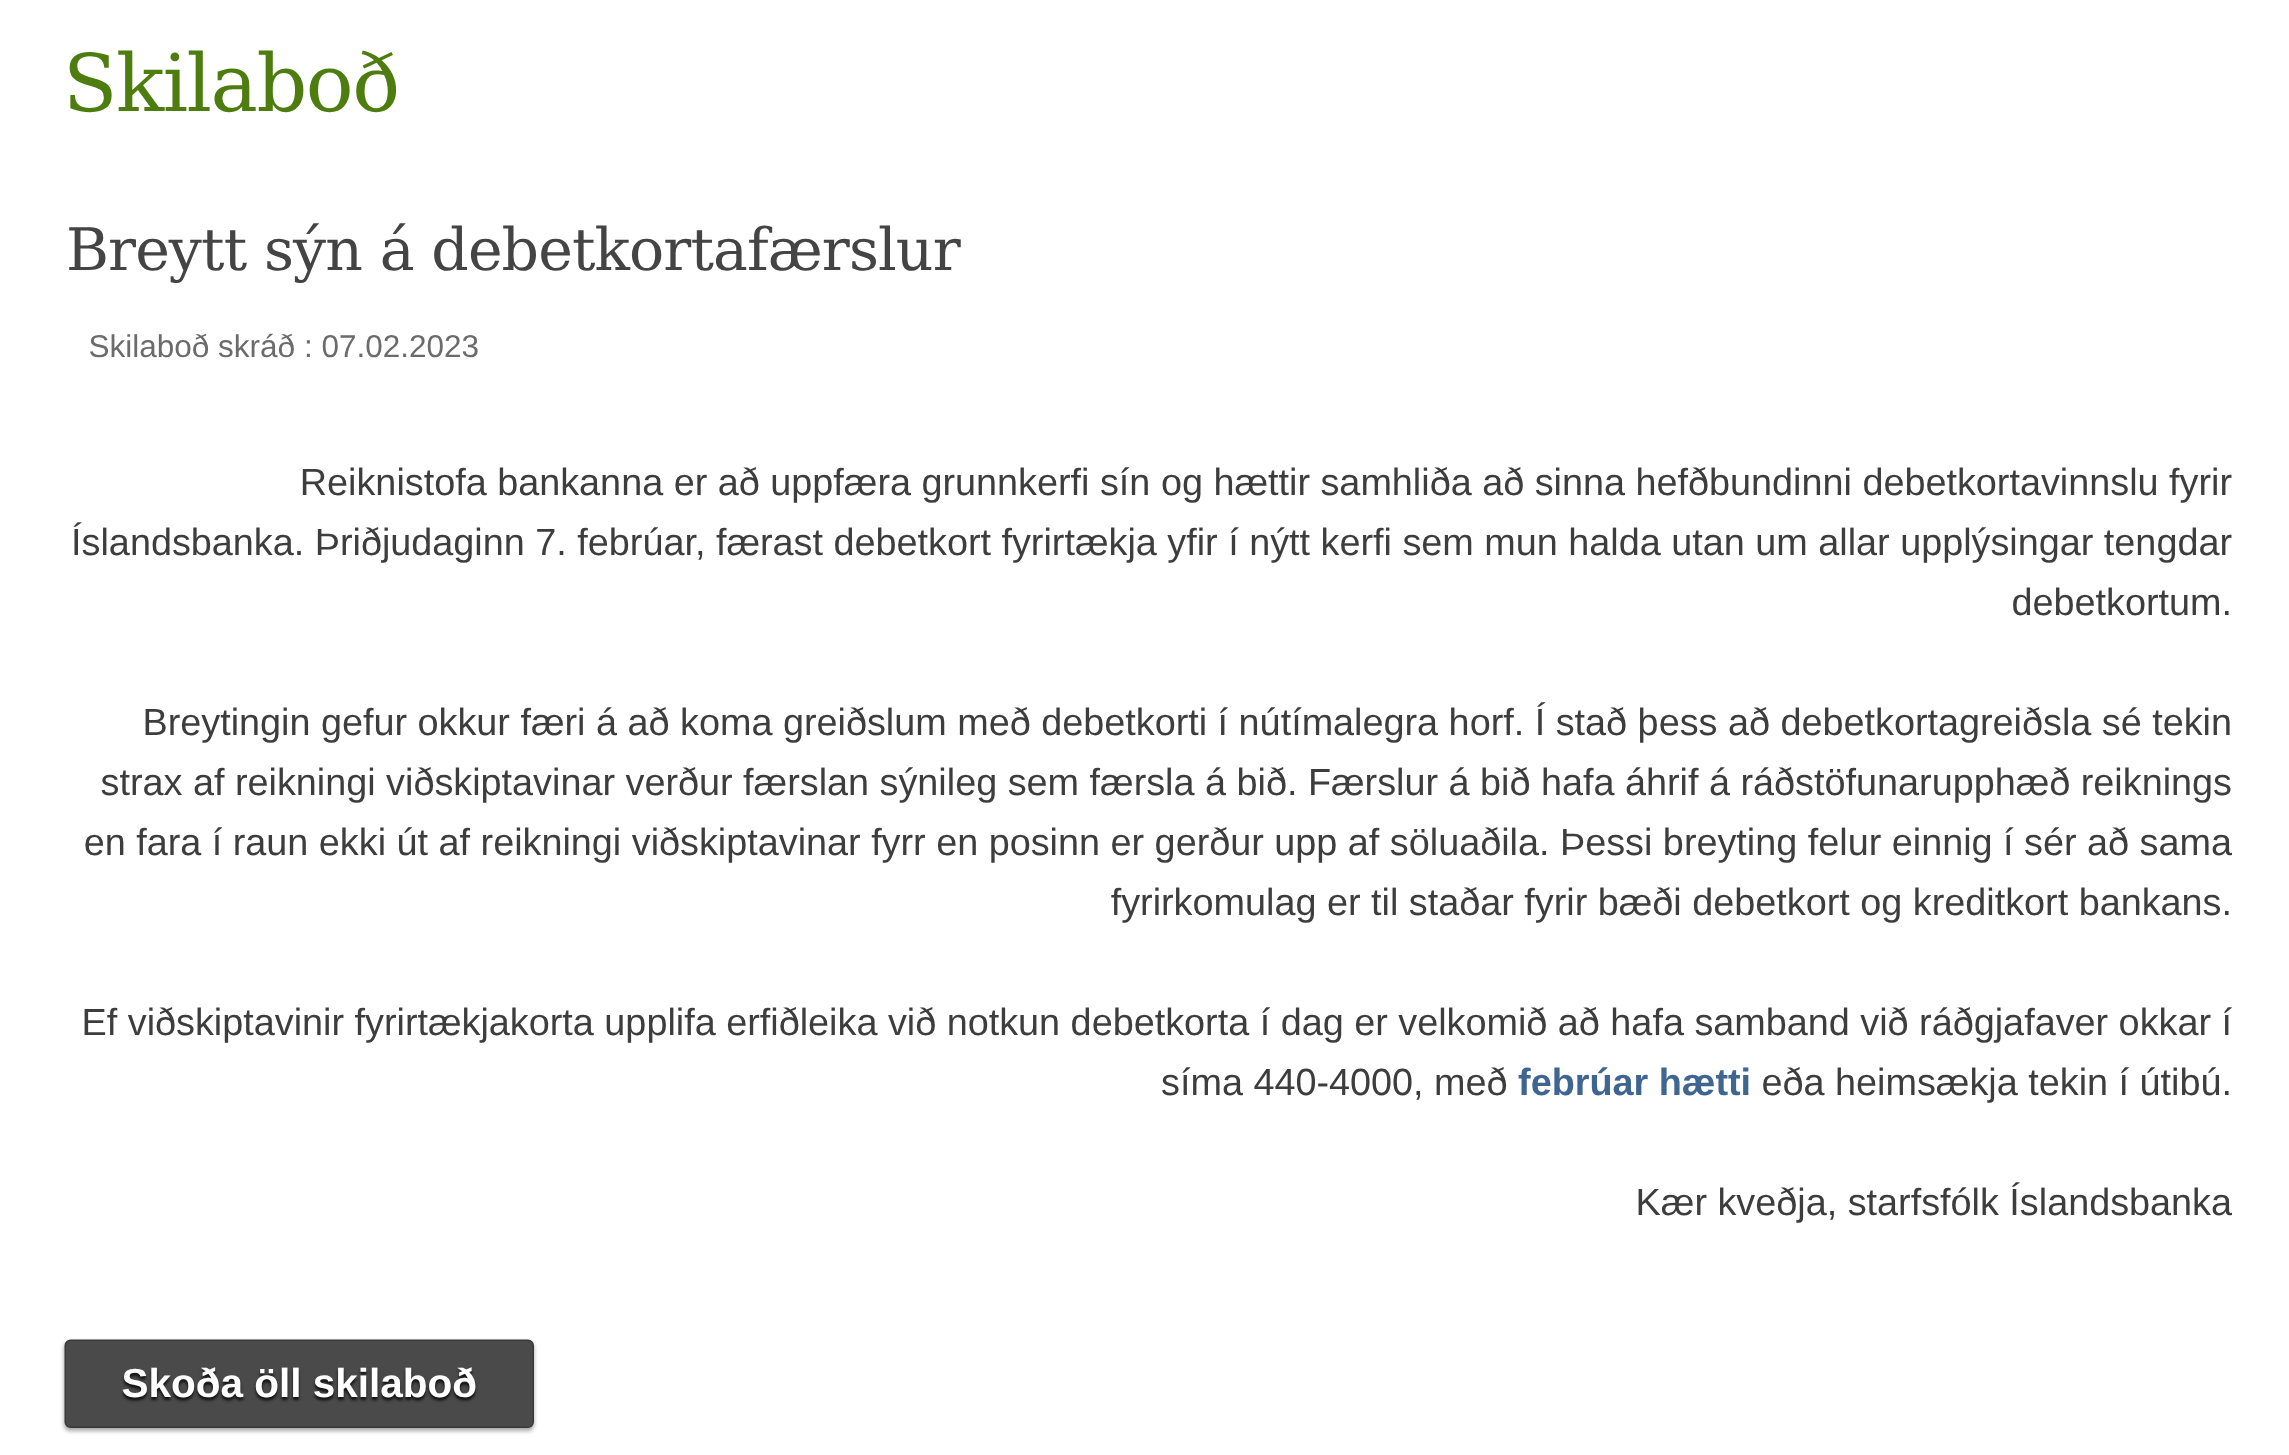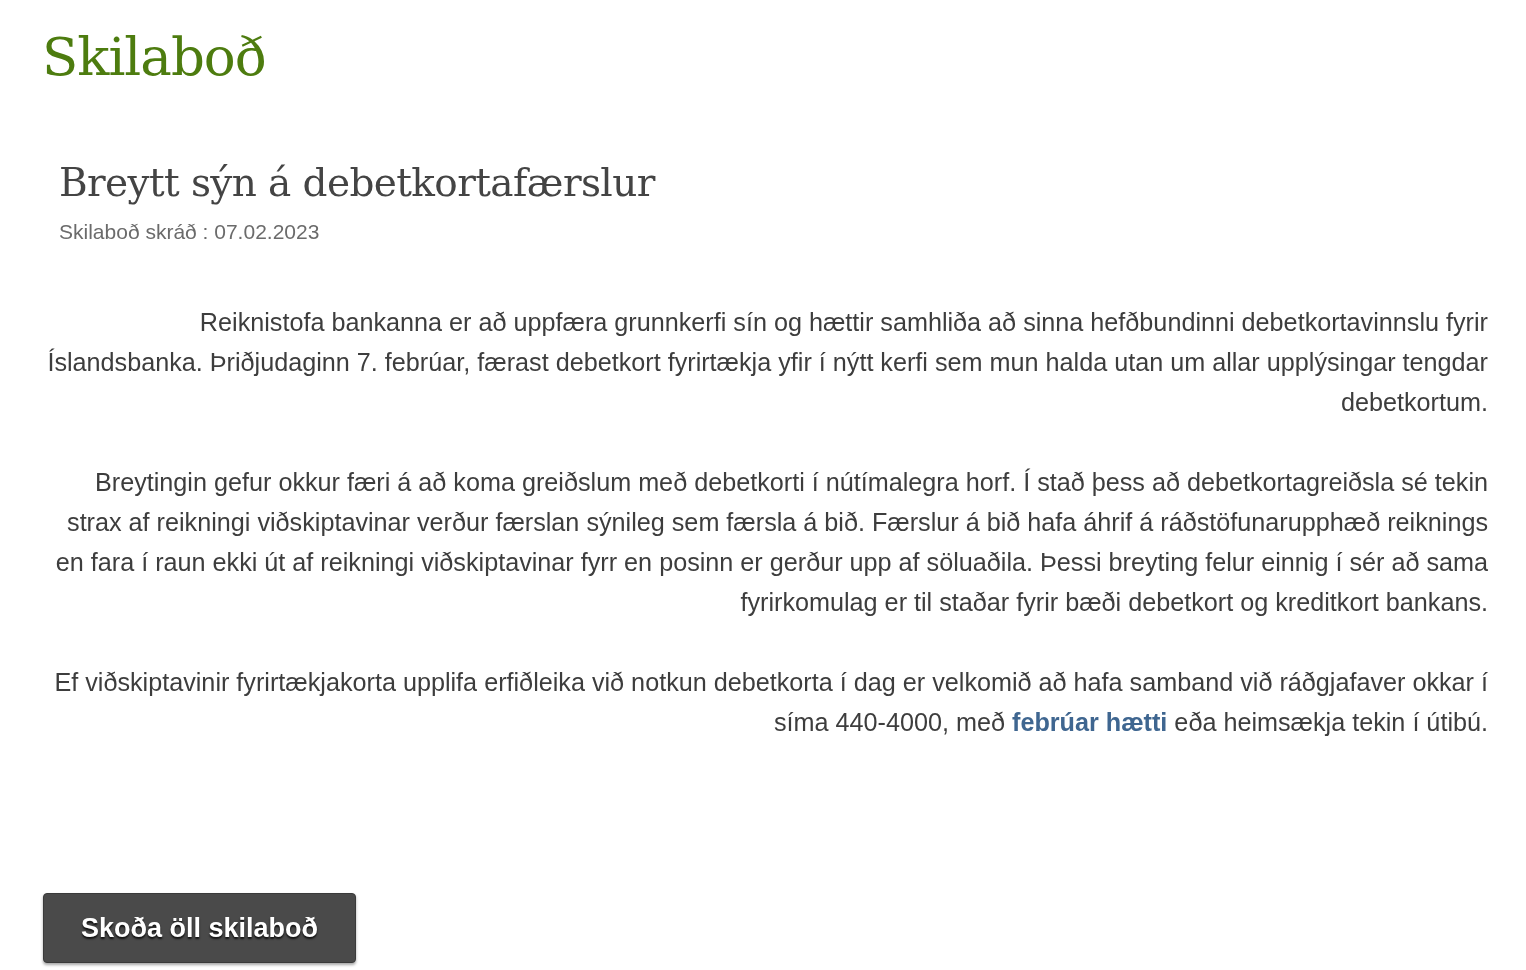--- a/index.html
+++ b/index.html
@@ -30,21 +30,21 @@
     top: 30px;
     left: 42px;
     letter-spacing: -1px;
   }
   .message-title {
     font-family: "DejaVu Serif", serif;
     font-weight: normal;
     font-size: 39px;
     line-height: 1;
     color: #444444;
-    margin: 17px;
+    margin: 2px;
     position: absolute;
     top: 146px;
     left: 42px;
     letter-spacing: -0.6px;
   }
   .message-date {
     position: absolute;
     top: 204px;
     left: 43px;
     font-size: 21px;
@@ -68,21 +68,21 @@
   .message-body a {
     color: #3f6690;
     font-weight: bold;
     text-decoration: none;
   }
   .view-all-button {
     position: absolute;
     top: 893px;
     left: 43px;
     width: 313px;
-    height: 70px;
+    height: 59px;
     box-sizing: border-box;
     background: #4a4a4a;
     border: 1px solid #3a3a3a;
     border-radius: 4px;
     box-shadow: 0 2px 3px rgba(0,0,0,0.35);
     color: #ffffff;
     font-family: "Liberation Sans", sans-serif;
     font-weight: bold;
     font-size: 27px;
     text-shadow: 0 2px 2px rgba(0,0,0,0.8);
@@ -100,16 +100,17 @@
   <h1 class="page-title">Skilaboð</h1>
 
   <h2 class="message-title">Breytt sýn á debetkortafærslur</h2>
 
   <div class="message-date"><span>Skilaboð skráð</span><span class="sep"> : </span><span>07.02.2023</span></div>
 
   <div class="message-body">
     <p>Reiknistofa bankanna er að uppfæra grunnkerfi sín og hættir samhliða að sinna hefðbundinni debetkortavinnslu fyrir Íslandsbanka. Þriðjudaginn 7. febrúar, færast debetkort fyrirtækja yfir í nýtt kerfi sem mun halda utan um allar upplýsingar tengdar debetkortum.</p>
     <p>Breytingin gefur okkur færi á að koma greiðslum með debetkorti í nútímalegra horf. Í stað þess að debetkortagreiðsla sé tekin strax af reikningi viðskiptavinar verður færslan sýnileg sem færsla á bið. Færslur á bið hafa áhrif á ráðstöfunarupphæð reiknings en fara í raun ekki út af reikningi viðskiptavinar fyrr en posinn er gerður upp af söluaðila. Þessi breyting felur einnig í sér að sama fyrirkomulag er til staðar fyrir bæði debetkort og kreditkort bankans.</p>
     <p><span>Ef viðskiptavinir fyrirtækjakorta upplifa erfiðleika við notkun debetkorta í dag er velkomið að hafa samband við ráðgjafaver okkar í síma 440-4000, með </span><a href="#">febrúar hætti</a><span> eða heimsækja tekin í útibú.</span></p>
+    <p>Kær kveðja, starfsfólk Íslandsbanka</p>
   </div>
 
   <button class="view-all-button">Skoða öll skilaboð</button>
 </div>
 
 </body></html>

